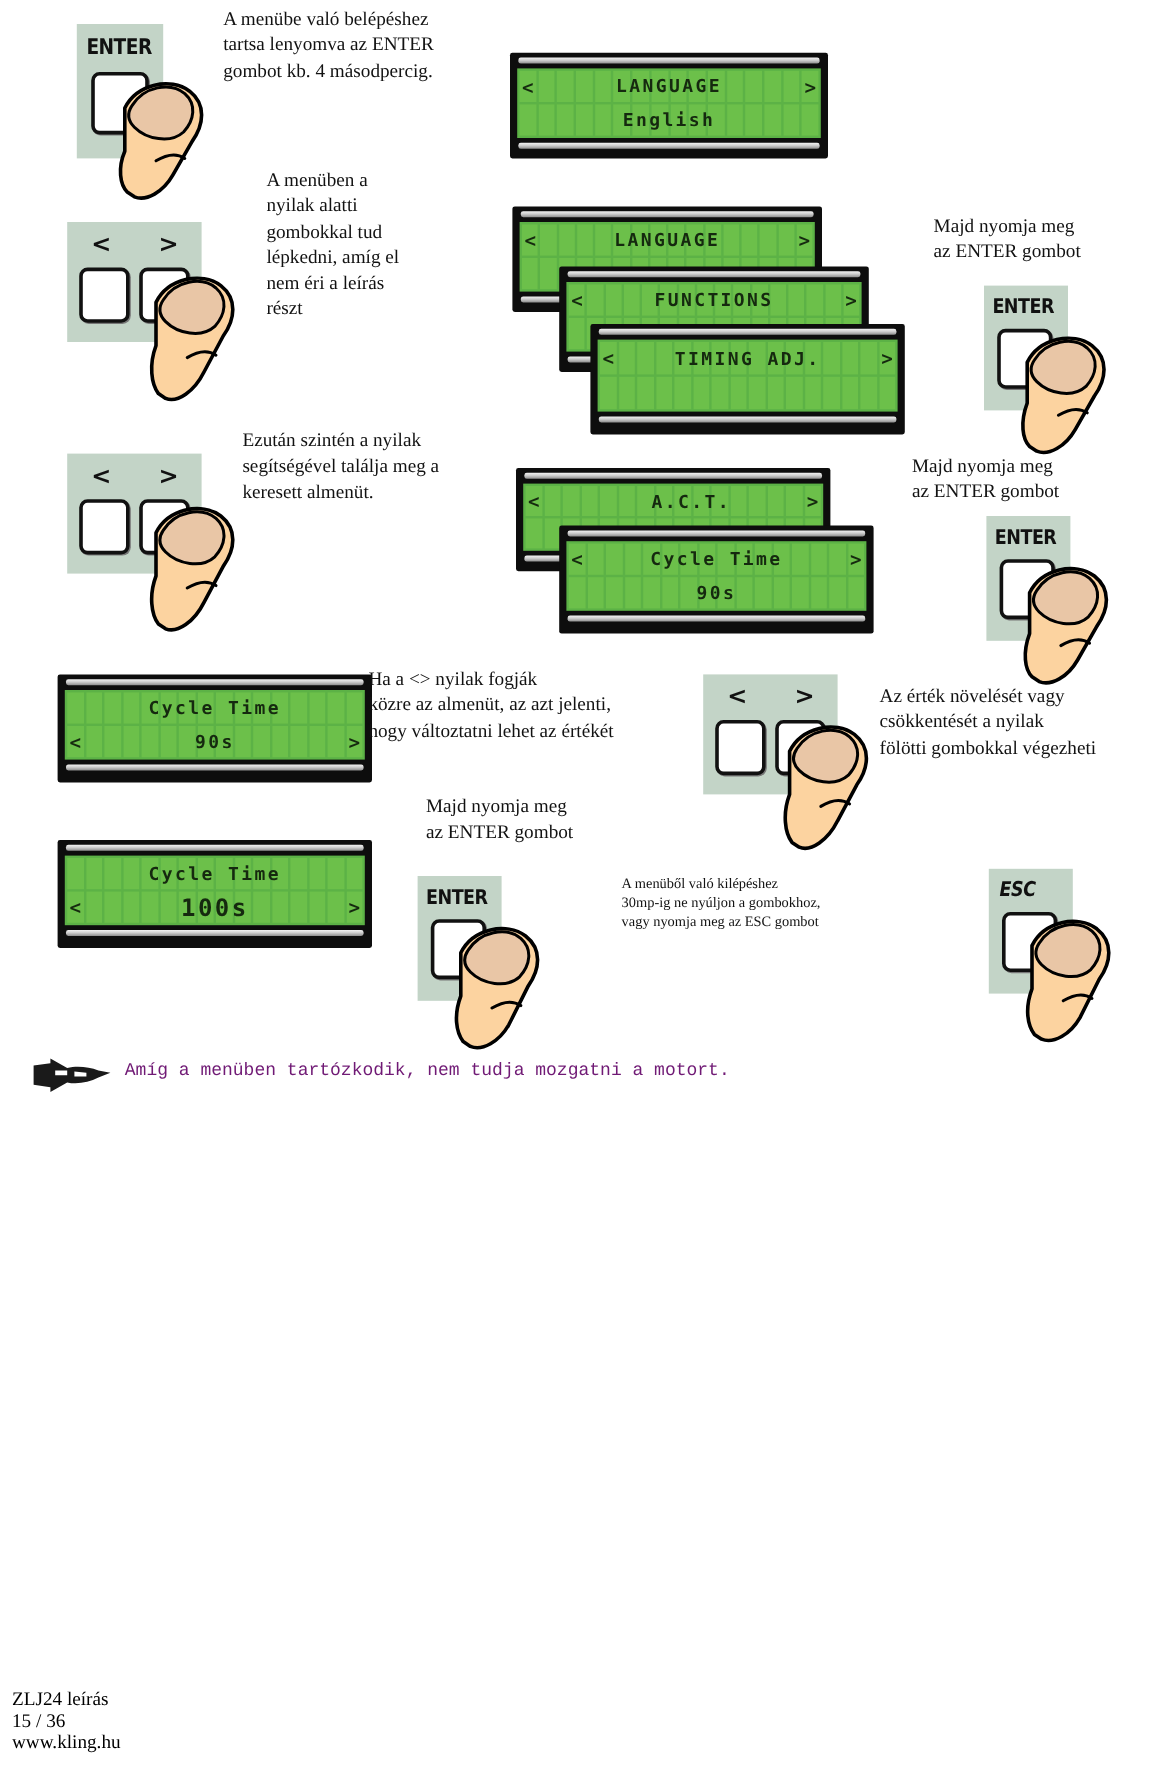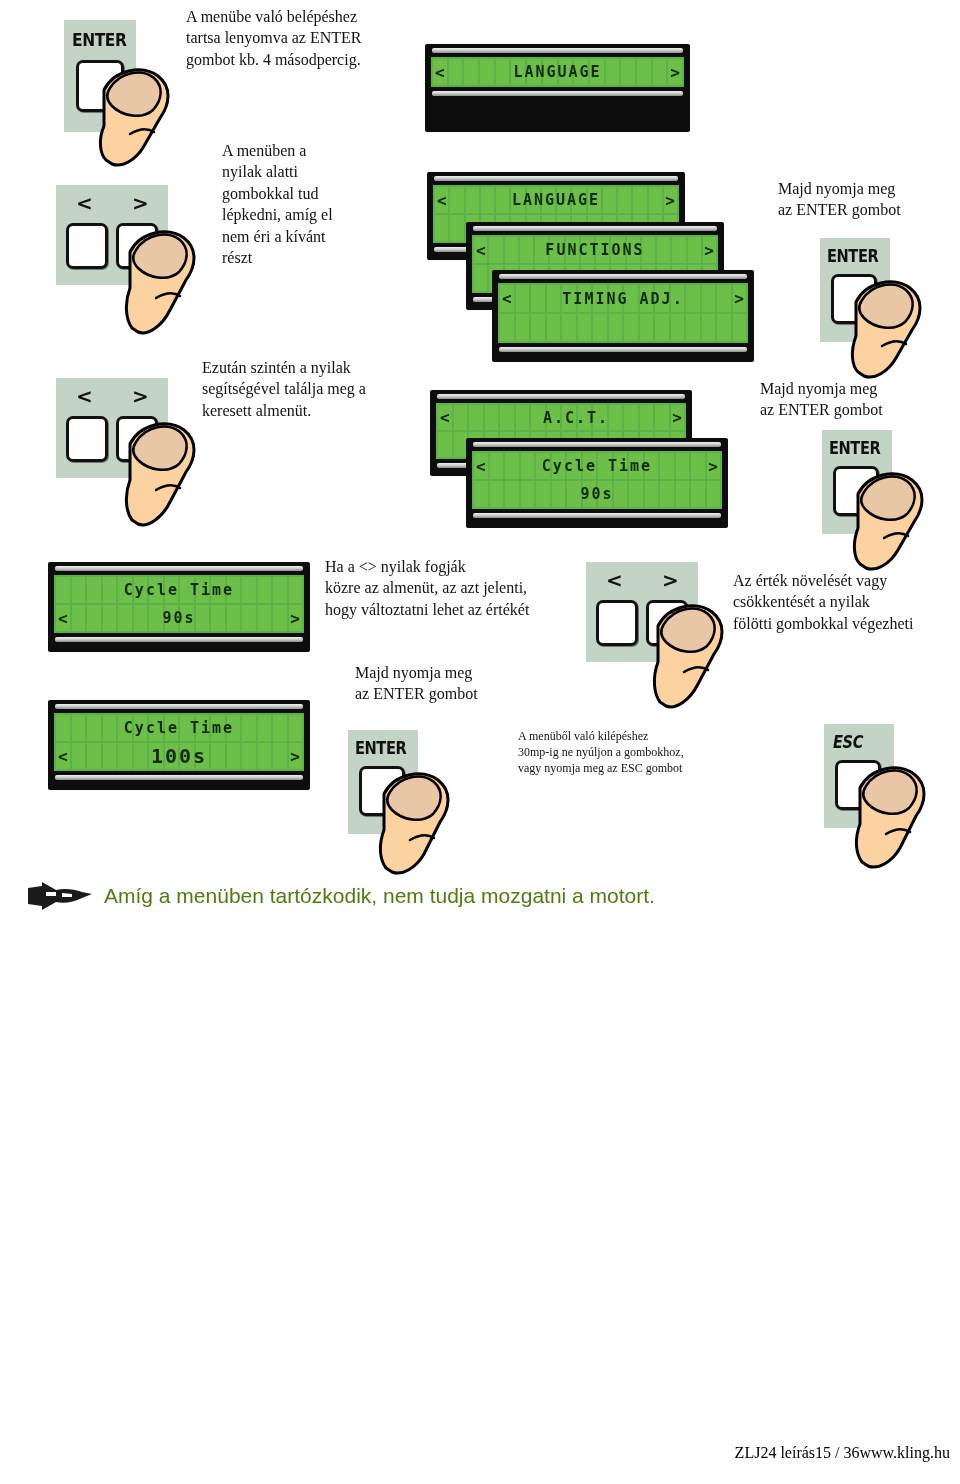--- a/index.html
+++ b/index.html
@@ -102,31 +102,31 @@
     display:flex;align-items:center;
     font-family:"DejaVu Sans Mono","Liberation Mono",monospace;
     font-weight:bold;color:#15290f;
   }
   .lcd .rowarrow.l{left:4px;}
   .lcd .rowarrow.r{right:4px;}
 
   
   .footnote{
     position:absolute;
-    font-family:Liberation Sans, sans-serif;
-    font-size:21px;color:#4d7c0f;
+    font-family:Liberation Mono, monospace;
+    font-size:15px;color:#701a75;
   }
 
   
   .pagefooter{
     position:absolute;left:0;right:0;bottom:22px;
-    display:flex;justify-content:flex-end;
+    display:flex;justify-content:space-between;
     padding:0 10px;
     font-family:"Liberation Serif","DejaVu Serif",serif;
-    font-size:16px;color:#000;
+    font-size:16px;color:#000;flex-direction:column;
   }
 </style>
 </head>
 <body>
 
 <div class="panel" style="left:64px;top:20px;width:72px;height:112px;">
   <div class="keylabel" style="left:8px;top:9px;font-size:18px;">ENTER</div>
   <div class="keybtn" style="left:12px;top:40px;width:48px;height:52px;"></div>
 </div>
 <svg class="finger" style="left:96px;top:42px;" width="120" height="130" viewBox="0 0 120 130">
@@ -154,41 +154,60 @@
         <div class="cell"></div>
         <div class="cell"></div>
         <div class="cell"></div>
       <div class="cell"></div>
         <div class="cell"></div>
         <div class="cell"></div>
         <div class="cell"></div>
       <div class="rowarrow l" style="font-size:16px;">&lt;</div>
       <div class="rowtext" style="font-size:15px;">LANGUAGE</div>
       <div class="rowarrow r" style="font-size:16px;">&gt;</div>
+    </div>
+    <div class="row">
+      <div class="cell"></div>
+        <div class="cell"></div>
+        <div class="cell"></div>
+        <div class="cell"></div>
+      <div class="cell"></div>
+        <div class="cell"></div>
+        <div class="cell"></div>
+        <div class="cell"></div>
+      <div class="cell"></div>
+        <div class="cell"></div>
+        <div class="cell"></div>
+        <div class="cell"></div>
+      <div class="cell"></div>
+        <div class="cell"></div>
+        <div class="cell"></div>
+        <div class="cell"></div>
+      <div class="rowtext" style="font-size:15px;">English</div>
     </div>
   </div>
   <div class="rail"></div>
 </div>
 
 <div class="panel" style="left:56px;top:185px;width:112px;height:100px;">
   <div class="arrowglyph" style="left:20px;top:8px;font-size:20px;">&lt;</div>
   <div class="arrowglyph" style="left:76px;top:8px;font-size:20px;">&gt;</div>
   <div class="keybtn" style="left:10px;top:38px;width:42px;height:46px;"></div>
   <div class="keybtn" style="left:60px;top:38px;width:42px;height:46px;"></div>
 </div>
 <svg class="finger" style="left:124px;top:208px;" width="125" height="135" viewBox="0 0 125 135">
   <path d="M6 44 C16 24 44 18 60 30 C74 41 72 58 62 72 L46 102 C38 118 24 128 14 124 L8 120 C2 112 0 96 6 80 Z" fill="#fcd3a0" stroke="#000" stroke-width="3" stroke-linejoin="round"></path>
   <path d="M12 42 C22 26 44 22 56 32 C66 41 64 54 55 64 C44 74 24 70 14 60 C8 54 8 48 12 42 Z" fill="#e9c6a6" stroke="#000" stroke-width="2.5"></path>
   <path d="M32 90 C42 84 50 84 56 88" fill="none" stroke="#000" stroke-width="2.5" stroke-linecap="round"></path>
 </svg>
 <div class="txt" style="left:222px;top:140px;width:190px;font-size:16px;line-height:1.34;">A menüben a
 nyilak alatti
 gombokkal tud
 lépkedni, amíg el
-nem éri a kívánt
+nem éri a leírás
 részt</div>
 
 <div class="lcd" style="left:427px;top:172px;width:258px;height:88px;--ch:26px;">
   <div class="rail"></div>
   <div class="screen">
     <div class="row">
       <div class="cell"></div>
         <div class="cell"></div>
         <div class="cell"></div>
         <div class="cell"></div>
@@ -498,21 +517,21 @@
         <div class="cell"></div>
         <div class="cell"></div>
       <div class="rowarrow l" style="font-size:16px;">&lt;</div>
       <div class="rowtext" style="font-size:15px;">90s</div>
       <div class="rowarrow r" style="font-size:16px;">&gt;</div>
     </div>
   </div>
   <div class="rail"></div>
 </div>
 
-<div class="txt" style="left:325px;top:556px;width:270px;font-size:16px;line-height:1.34;">Ha a &lt;&gt; nyilak fogják
+<div class="txt" style="left:307px;top:556px;width:270px;font-size:16px;line-height:1.34;">Ha a &lt;&gt; nyilak fogják
 közre az almenüt, az azt jelenti,
 hogy változtatni lehet az értékét</div>
 
 <div class="panel" style="left:586px;top:562px;width:112px;height:100px;">
   <div class="arrowglyph" style="left:20px;top:8px;font-size:20px;">&lt;</div>
   <div class="arrowglyph" style="left:76px;top:8px;font-size:20px;">&gt;</div>
   <div class="keybtn" style="left:10px;top:38px;width:42px;height:46px;"></div>
   <div class="keybtn" style="left:60px;top:38px;width:42px;height:46px;"></div>
 </div>
 <svg class="finger" style="left:652px;top:582px;" width="125" height="135" viewBox="0 0 125 135">

